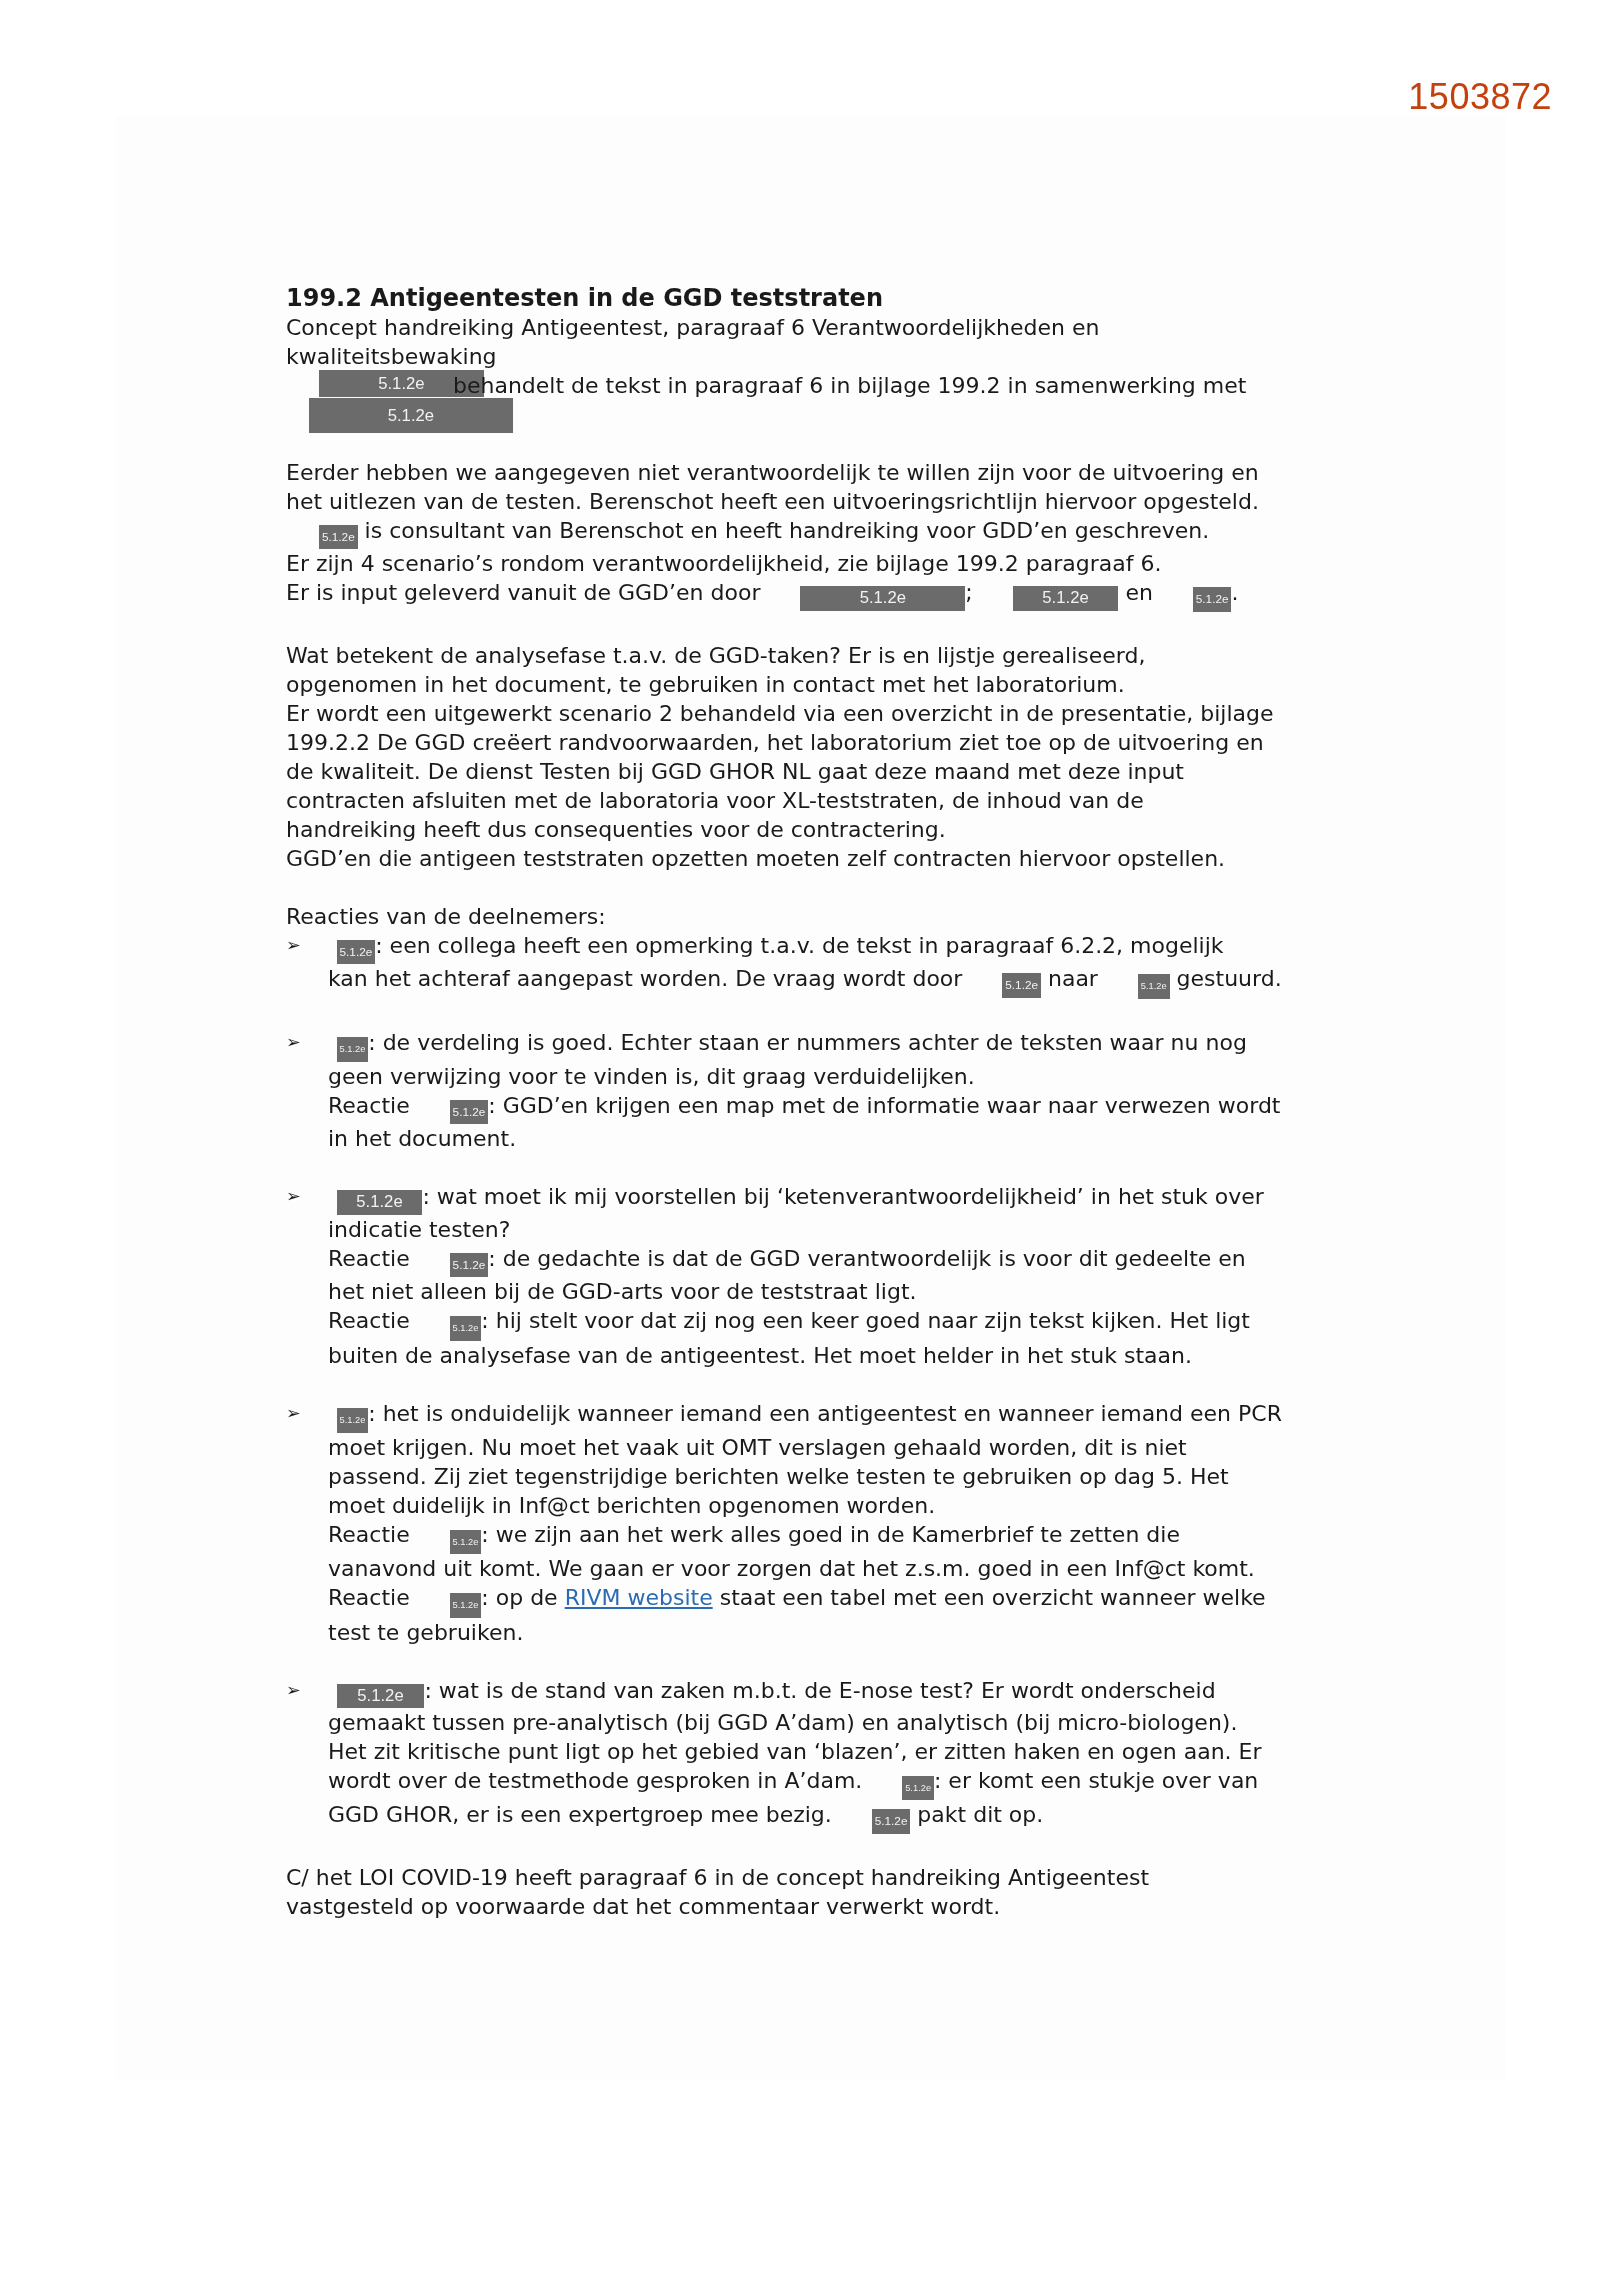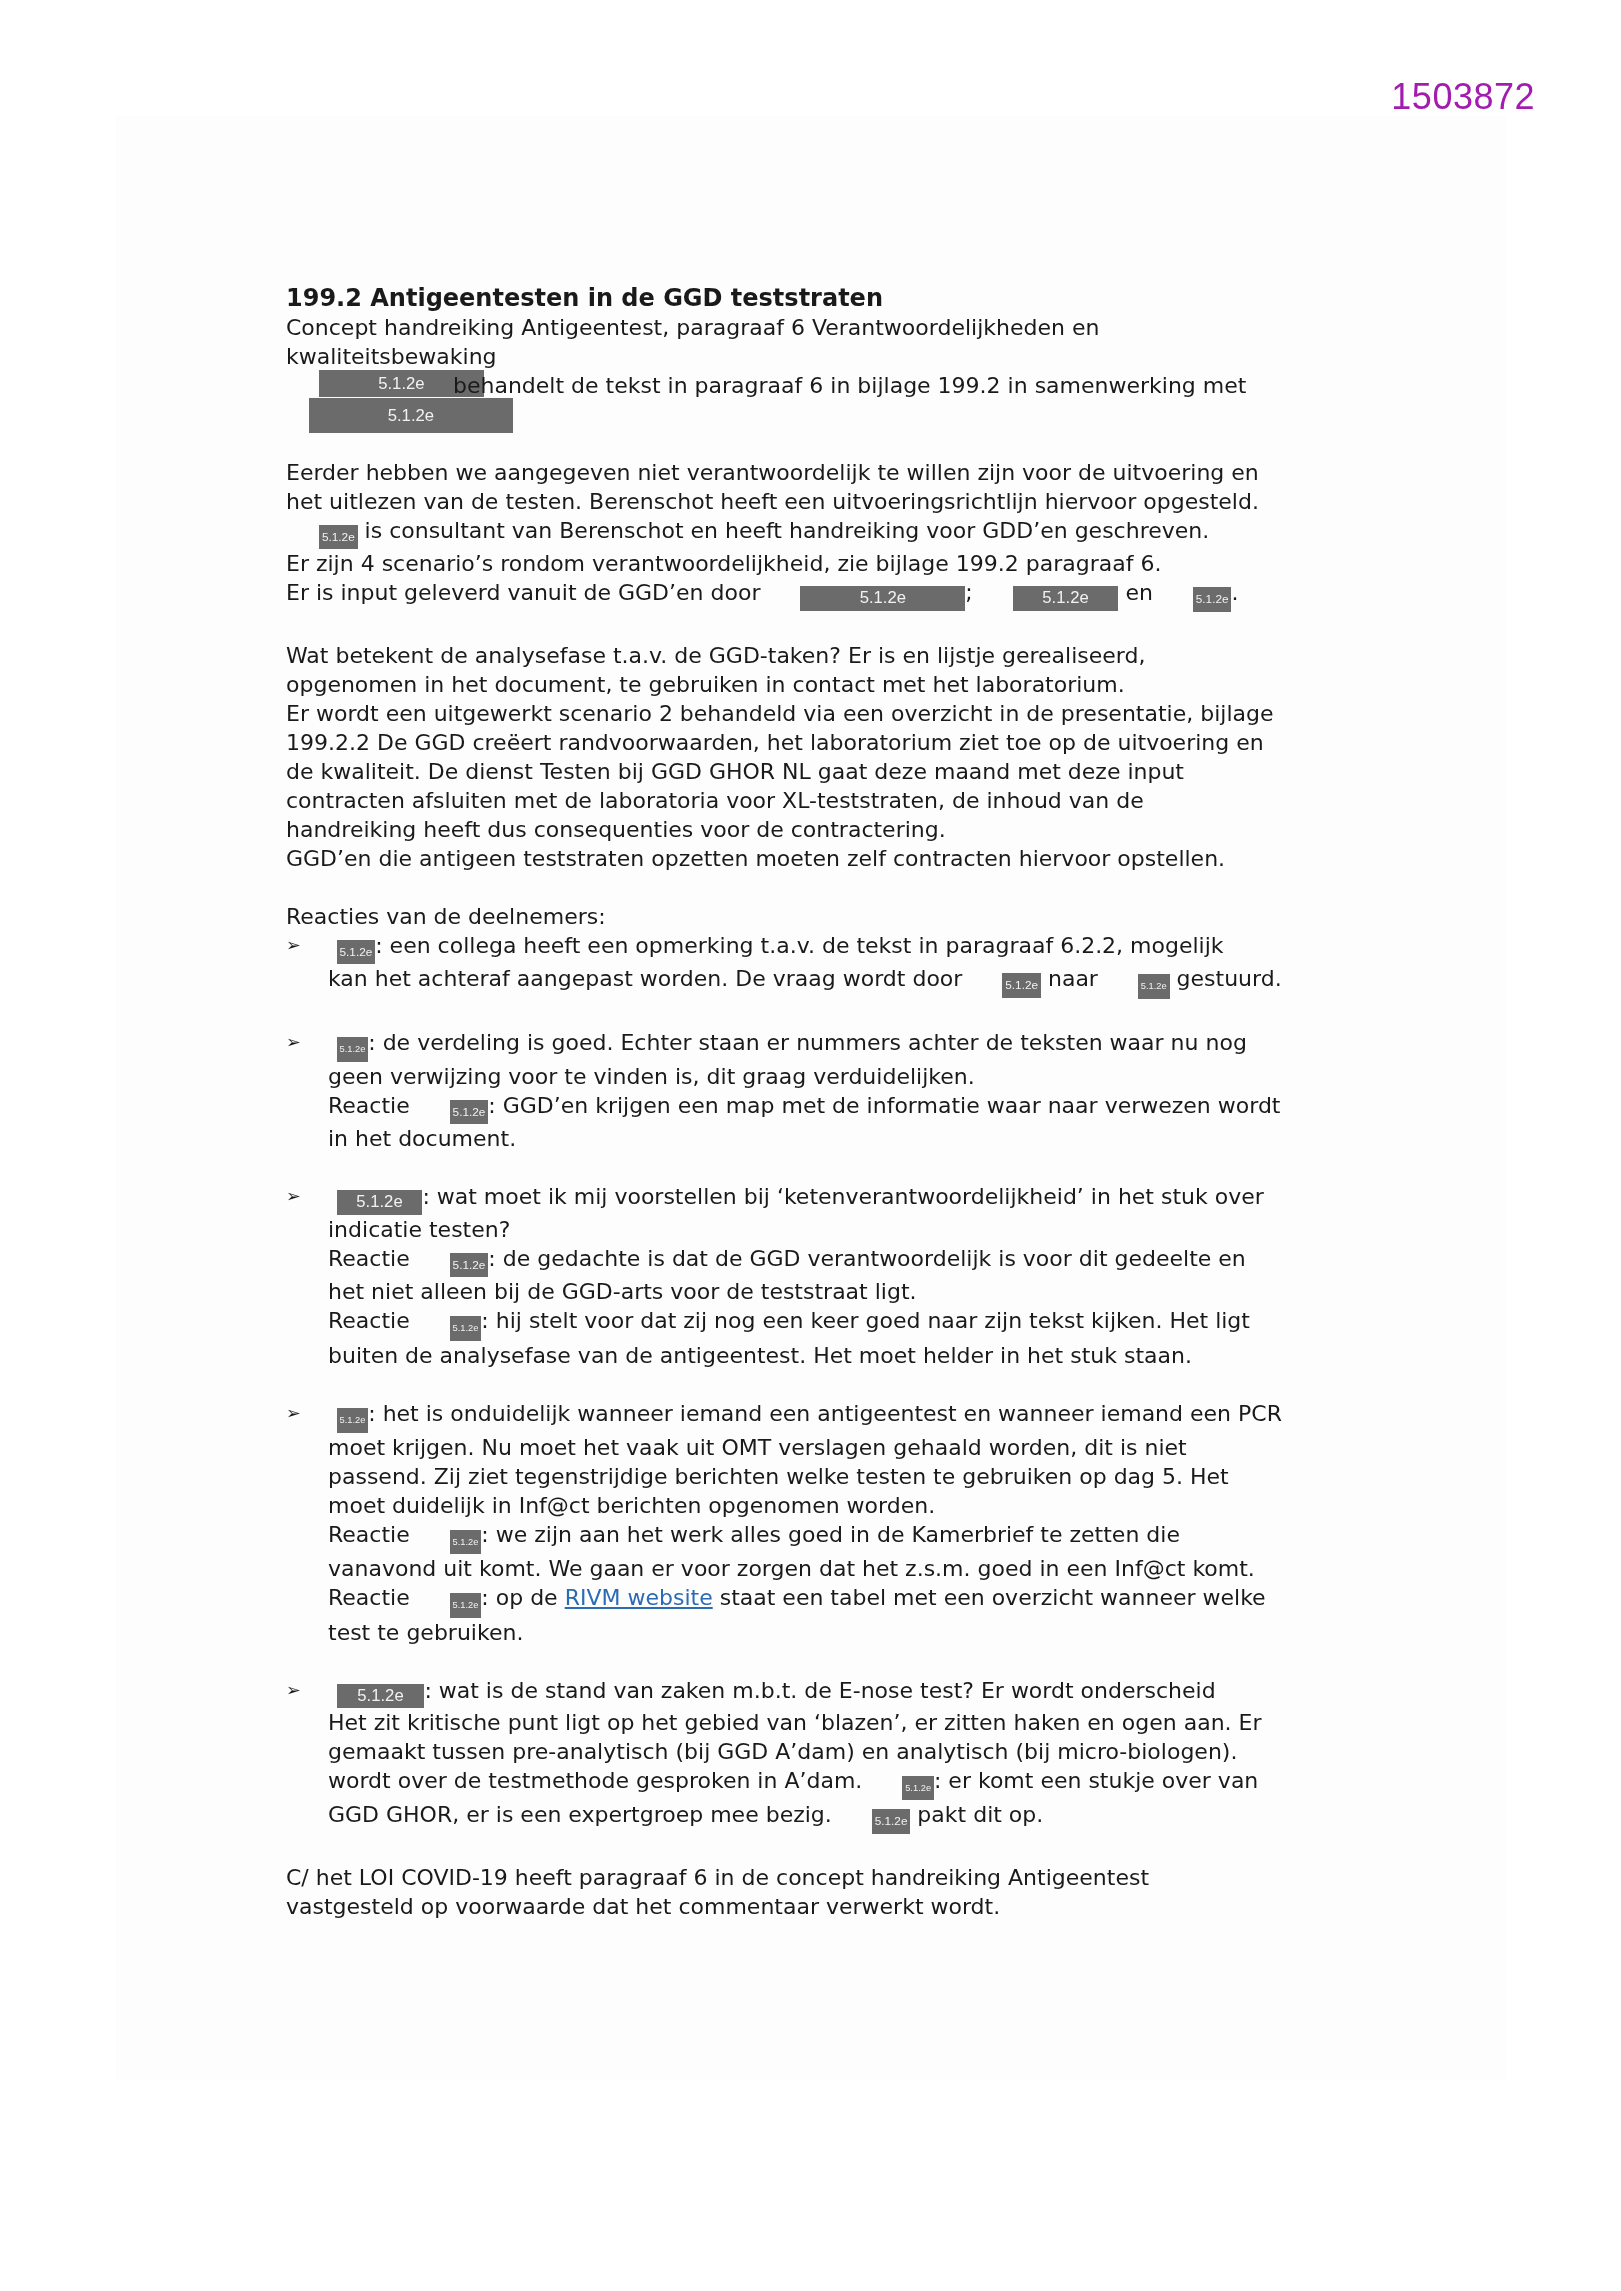--- a/index.html
+++ b/index.html
@@ -1,20 +1,20 @@
 <!DOCTYPE html>
 <html><head>
   <meta charset="utf-8">
   <style>
     html, body { margin: 0; padding: 0; background: #ffffff; }
     body { width: 1621px; height: 2292px; position: relative; overflow: hidden;
            font-family: "DejaVu Sans", sans-serif; color: #1a1a1a; }
     .page-tint { position: absolute; left: 116px; top: 116px; width: 1390px; height: 1964px; background: #fdfdfd; }
-    .doc-number { position: absolute; right: 86px; top: 76px; font-family: "Liberation Sans", sans-serif;
-                  font-size: 36px; color: #a21caf; letter-spacing: 0.5px; margin-left: 43px; }
+    .doc-number { position: absolute; right: 69px; top: 76px; font-family: "Liberation Sans", sans-serif;
+                  font-size: 36px; color: #c2410c; letter-spacing: 0.5px; margin-left: 43px; }
     .content { position: absolute; left: 286px; top: 284px; width: 1088px; font-size: 22px; line-height: 29px; }
     .content p { margin: 0; }
     .gap { height: 29px; }
     .title { font-weight: bold; font-size: 24px; }
     .redact { display: inline-block; background: #6b6b6b; color: #f2f2f2; font-family: "Liberation Sans", sans-serif;
               font-size: 16.7px; line-height: 24.5px; height: 24.5px; text-align: center; vertical-align: -2.9px; padding: 0 3.9px; margin-left: 33px; }
     .r-sm { font-size: 11.8px; padding: 0 2.9px; }
     .r-xs { font-size: 9.3px; padding: 0 2.9px; }
     .r-big1 { position: absolute; left: 286px; top: 370px; width: 157px; height: 27.4px; line-height: 27.4px; }
     .r-big2 { position: absolute; left: 276px; top: 398px; width: 196px; height: 35px; line-height: 35px; }
@@ -96,22 +96,22 @@
     <p><span>Reactie </span><span class="redact r-xs">5.1.2e</span><span>: we zijn aan het werk alles goed in de Kamerbrief te zetten die</span></p>
     <p>vanavond uit komt. We gaan er voor zorgen dat het z.s.m. goed in een Inf@ct komt.</p>
     <p><span>Reactie </span><span class="redact r-xs">5.1.2e</span><span>: op de </span><a class="link">RIVM website</a><span> staat een tabel met een overzicht wanneer welke</span></p>
     <p>test te gebruiken.</p>
   </div>
   <div class="gap"></div>
 
   <div class="bullet">
     <span class="mark">➢</span>
     <p class="first"><span class="redact" style="width:80px">5.1.2e</span><span>: wat is de stand van zaken m.b.t. de E-nose test? Er wordt onderscheid</span></p>
+    <p>gemaakt tussen pre-analytisch (bij GGD A’dam) en analytisch (bij micro-biologen).</p>
     <p>Het zit kritische punt ligt op het gebied van ‘blazen’, er zitten haken en ogen aan. Er</p>
-    <p>gemaakt tussen pre-analytisch (bij GGD A’dam) en analytisch (bij micro-biologen).</p>
     <p><span>wordt over de testmethode gesproken in A’dam. </span><span class="redact r-xs">5.1.2e</span><span>: er komt een stukje over van</span></p>
     <p><span>GGD GHOR, er is een expertgroep mee bezig. </span><span class="redact r-sm">5.1.2e</span><span> pakt dit op.</span></p>
   </div>
   <div class="gap"></div>
 
   <p>C/ het LOI COVID-19 heeft paragraaf 6 in de concept handreiking Antigeentest</p>
   <p>vastgesteld op voorwaarde dat het commentaar verwerkt wordt.</p>
 </div>
 
 

